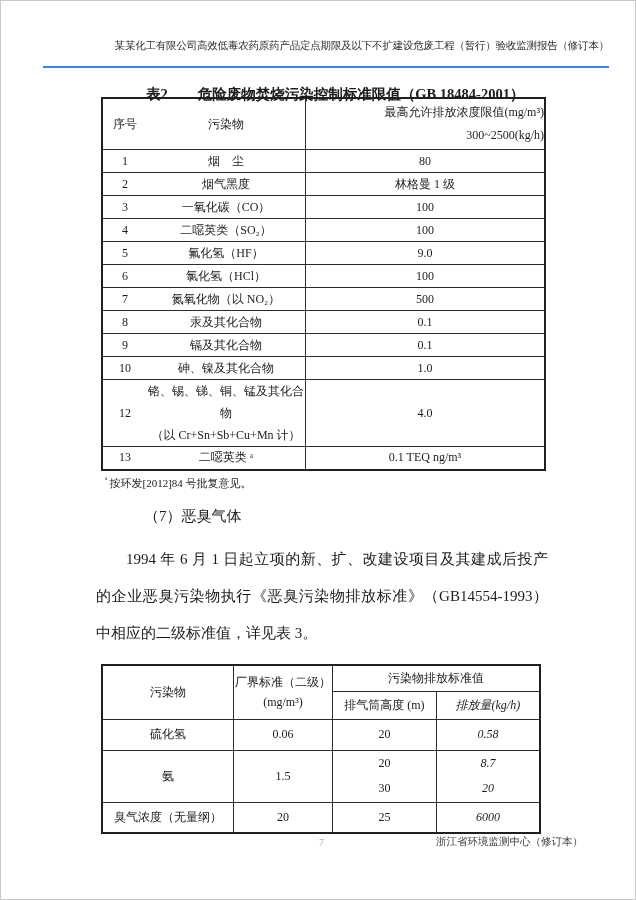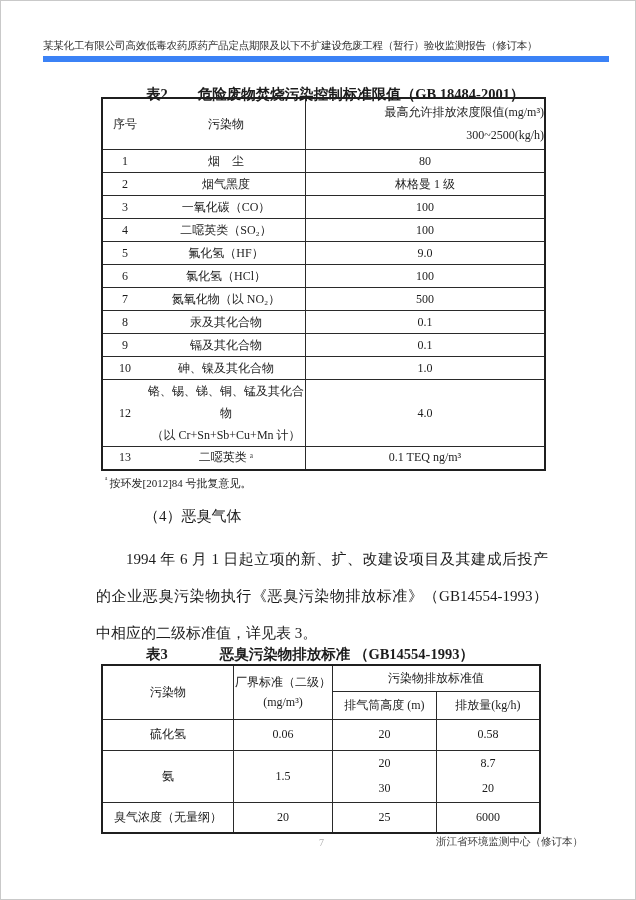--- a/index.html
+++ b/index.html
@@ -9,22 +9,22 @@
     background:#ffffff;
     border:1px solid #c9c9c9;
     box-sizing:border-box;
     font-family:"Liberation Serif","DejaVu Serif",serif;
     color:#1c1c1c;
     overflow:hidden;
   }
   
   .running-head{
     position:absolute;top:38px;left:42px;right:26px;
-    text-align:left;font-size:10.5px;color:#2e2e2e;
-    padding-bottom:3px;border-bottom:6px solid #3b82f6;
+    text-align:right;font-size:10.5px;color:#2e2e2e;
+    padding-bottom:13px;border-bottom:2px solid #3b82f6;
     white-space:nowrap;letter-spacing:-0.2px;
   }
   
   .caption{position:absolute;font-weight:bold;font-size:14.5px;white-space:nowrap;}
   .caption2{top:84px;left:145px;}
   .caption3{top:644px;left:145px;}
   .caption .cap-label{margin-right:30px;}
   .caption3 .cap-label{margin-right:52px;}
   
   table{border-collapse:collapse;table-layout:fixed;}
@@ -48,21 +48,21 @@
     font-size:15px;line-height:37px;text-align:justify;text-indent:2em;
   }
   
   .t3{position:absolute;top:663px;left:100px;width:440px;font-size:12px;border:2px solid #1f1f1f;}
   .t3 td{border:1px solid #2a2a2a;text-align:center;padding:0;vertical-align:middle;}
   .t3 .h1{height:26px;}
   .t3 .h2{height:28px;}
   .t3 .c-pol{width:130px;}
   .t3 .c-bound{width:98px;}
   .t3 .c-height{width:130px;}
-  .t3 .c-rate{width:82px;}
+  .t3 .c-rate{width:82px;font-style:italic;}
   .t3 .two-line div{line-height:20px;}
   .t3 tbody tr{height:31px;}
   .t3 tbody td.multi div{line-height:25px;}
   
   .footer-page{position:absolute;top:836px;left:318px;font-size:10px;color:#b0b0b0;}
   .footer-org{position:absolute;top:834px;right:52px;font-size:10.5px;color:#3a3a3a;white-space:nowrap;}
 </style>
 </head>
 <body>
 
@@ -149,27 +149,24 @@
           <td class="pol">二噁英类 ᵃ</td>
           <td class="val">0.1 TEQ ng/m³</td>
         </tr>
       </tbody>
   </table>
 
   <div class="footnote">
     <sup>ᵃ</sup><span>按环发[2012]84 号批复意见。</span>
   </div>
 
-  <div class="sec-heading">（4）恶臭气体</div>
+  <div class="sec-heading">（7）恶臭气体</div>
 
   <div class="para">1994 年 6 月 1 日起立项的新、扩、改建设项目及其建成后投产的企业恶臭污染物执行《恶臭污染物排放标准》（GB14554-1993）中相应的二级标准值，详见表 3。</div>
 
-  <div class="caption caption3">
-    <span class="cap-label">表3</span><span class="cap-title">恶臭污染物排放标准 （GB14554-1993）</span>
-  </div>
 
   <table class="t3">
     <thead>
       <tr class="h1">
         <td class="c-pol" rowspan="2">污染物</td>
         <td class="c-bound two-line" rowspan="2">
           <div>厂界标准（二级）</div>
           <div>(mg/m³)</div>
         </td>
         <td colspan="2">污染物排放标准值</td>

